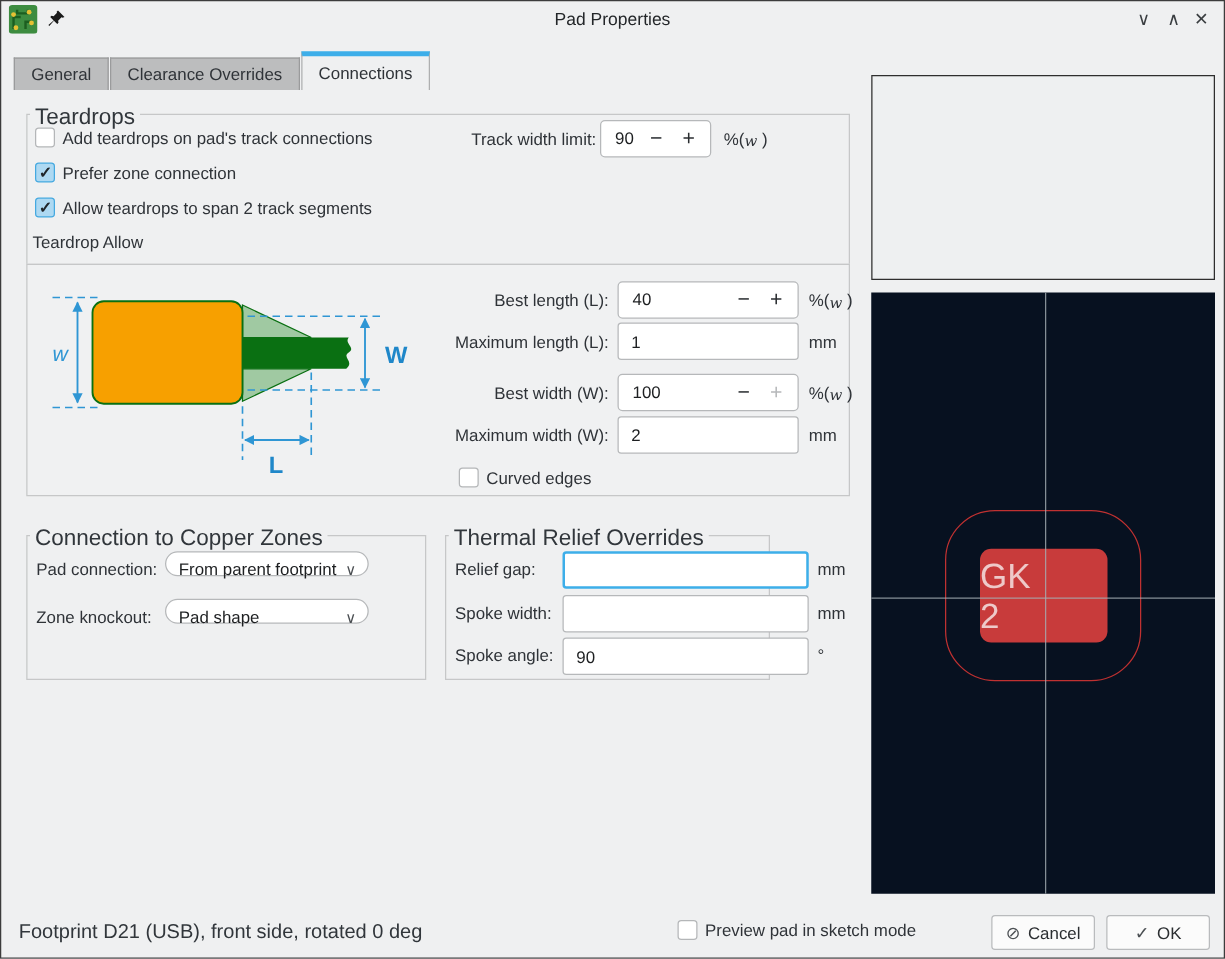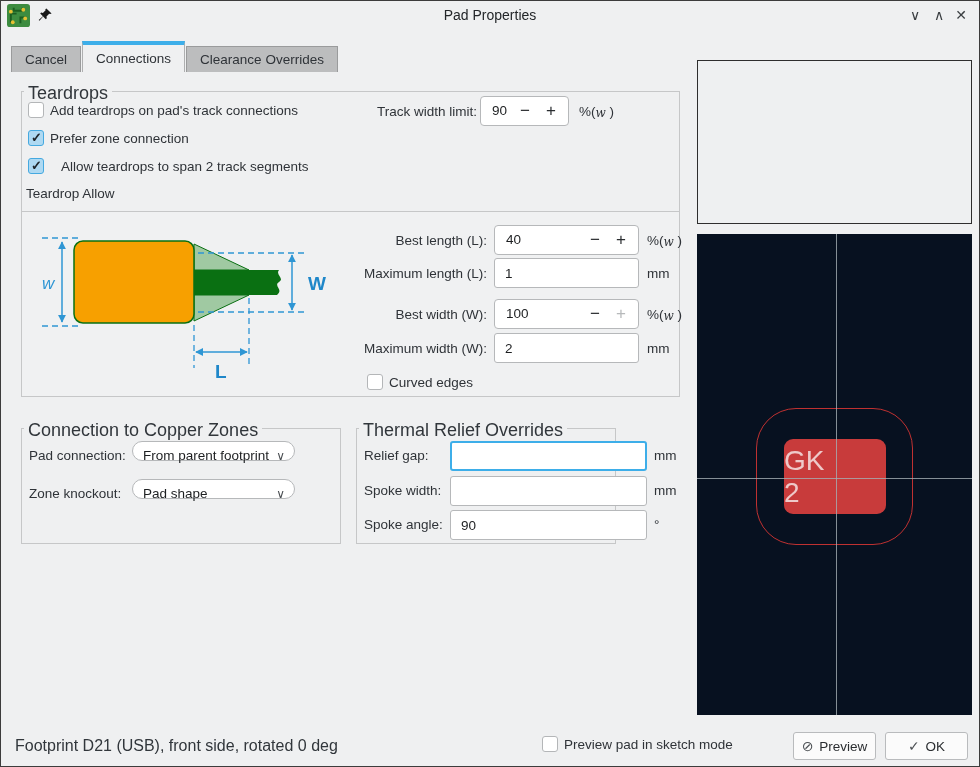--- a/index.html
+++ b/index.html
@@ -95,36 +95,36 @@
     <svg class="pinicon" viewBox="0 0 16 16">
       <path d="M9.4 1.4l5.2 5.2-1.5.5-.9-.3-2.7 2.7.3 1.7-1 1-2.7-2.7-3.6 4.2-.8-.8 4.2-3.6L3.2 6.6l1-1 1.7.3 2.7-2.7-.3-.9z" fill="#1a1a1a"></path>
     </svg>
     <div class="wtitle">Pad Properties</div>
     <div class="wctl shade">∨</div>
     <div class="wctl max">∧</div>
     <div class="wctl close">✕</div>
   </div>
 
   <div class="tabbar">
-    <div class="tab">Cancel</div>
+    <div class="tab">General</div>
+    <div class="tab">Clearance Overrides</div>
     <div class="tab active">Connections</div>
-    <div class="tab">Clearance Overrides</div>
   </div>
 
   <div class="group" style="left:20px; top:90px; width:659px; height:121px;">
     <span class="legend">Teardrops</span>
 
     <div class="cb" style="left:6px; top:10px;"></div>
     <span class="lbl" style="left:28px; top:11px;">Add teardrops on pad's track connections</span>
 
     <div class="cb checked" style="left:6px; top:38px;"></div>
     <span class="lbl" style="left:28px; top:39px;">Prefer zone connection</span>
 
     <div class="cb checked" style="left:6px; top:66px;"></div>
-    <span class="lbl" style="left:28px; top:67px;margin-left:11px;">Allow teardrops to span 2 track segments</span>
+    <span class="lbl" style="left:28px; top:67px;">Allow teardrops to span 2 track segments</span>
 
     <span class="lbl" style="left:355px; top:12px;">Track width limit:</span>
     <div class="spin" style="left:458px; top:4px; width:89px;">
       <span class="val">90</span>
       <span class="sbtn minus">−</span>
       <span class="sbtn plus">+</span>
     </div>
     <span class="unit" style="left:557px; top:12px;"><span>%(</span><span class="uw">w</span><span> )</span></span>
 
     <span class="lbl" style="left:4px; top:94px;">Teardrop Allow</span>
@@ -231,20 +231,20 @@
     <div class="pv-hline"></div>
   </div>
 
   <div class="status">Footprint D21 (USB), front side, rotated 0 deg</div>
 
   <div class="cb" style="left:541px; top:735px;"></div>
   <span class="lbl" style="left:563px; top:736px;">Preview pad in sketch mode</span>
 
   <div class="btn" style="left:792px;">
     <span class="bicon">⊘</span>
-    <span>Preview</span>
+    <span>Cancel</span>
   </div>
   <div class="btn" style="left:884px;">
     <span class="bicon">✓</span>
     <span>OK</span>
   </div>
 
 </div>
 
 </body></html>

